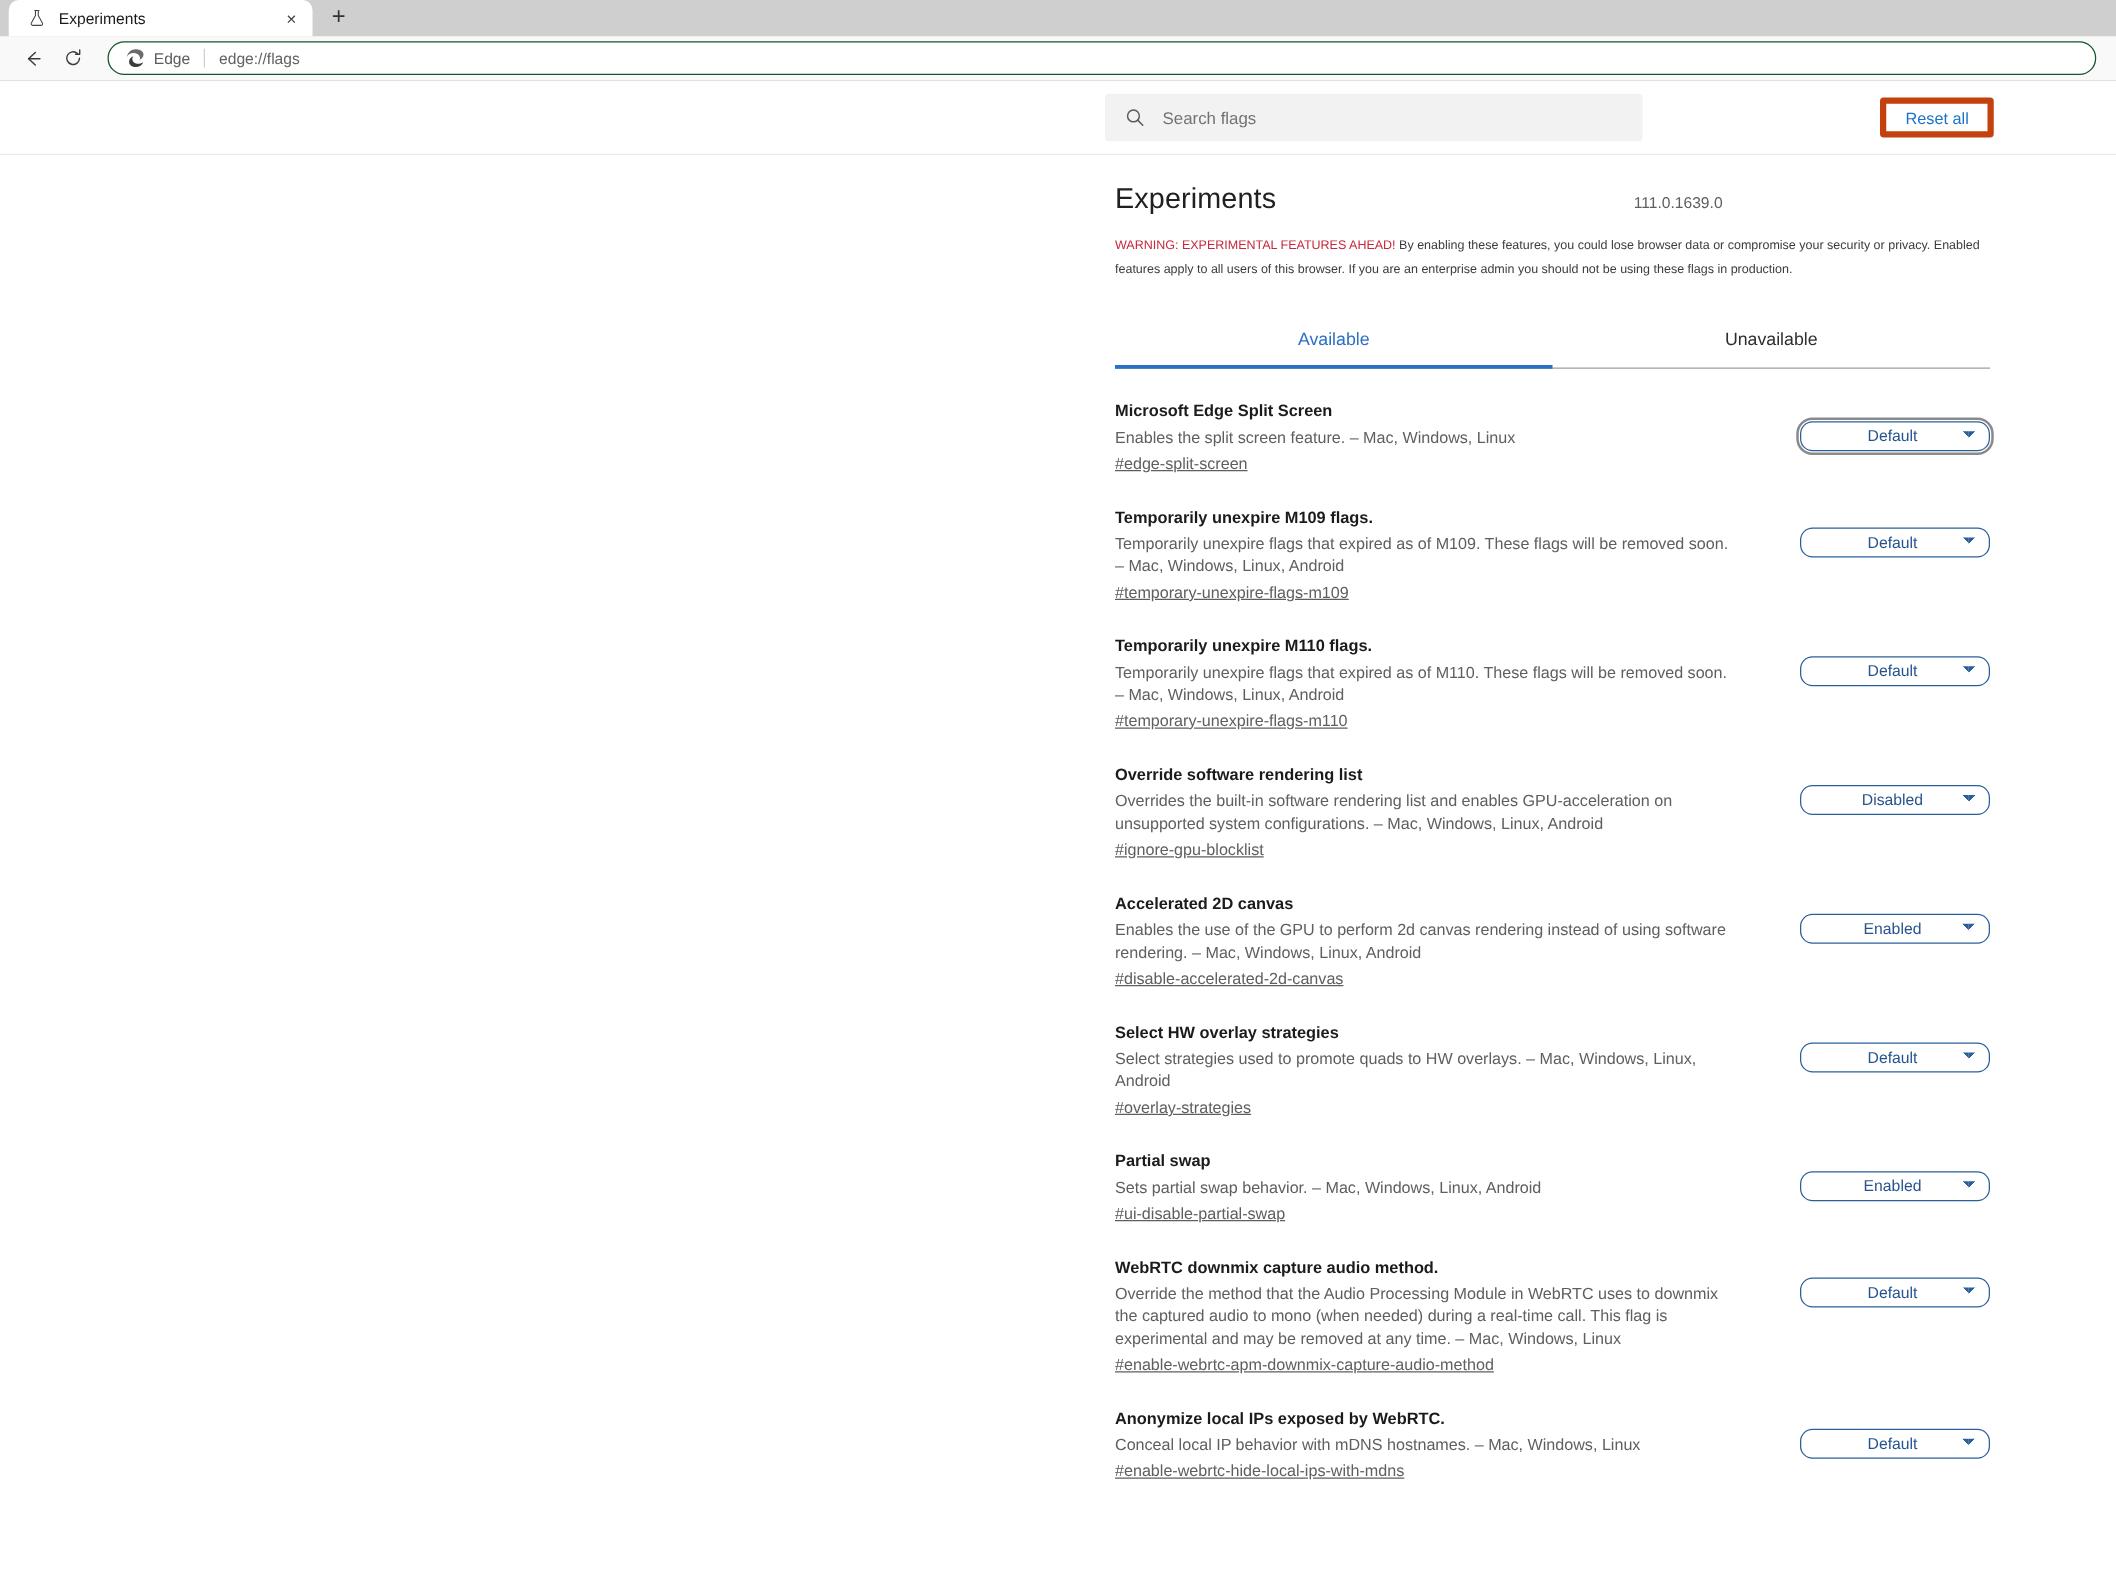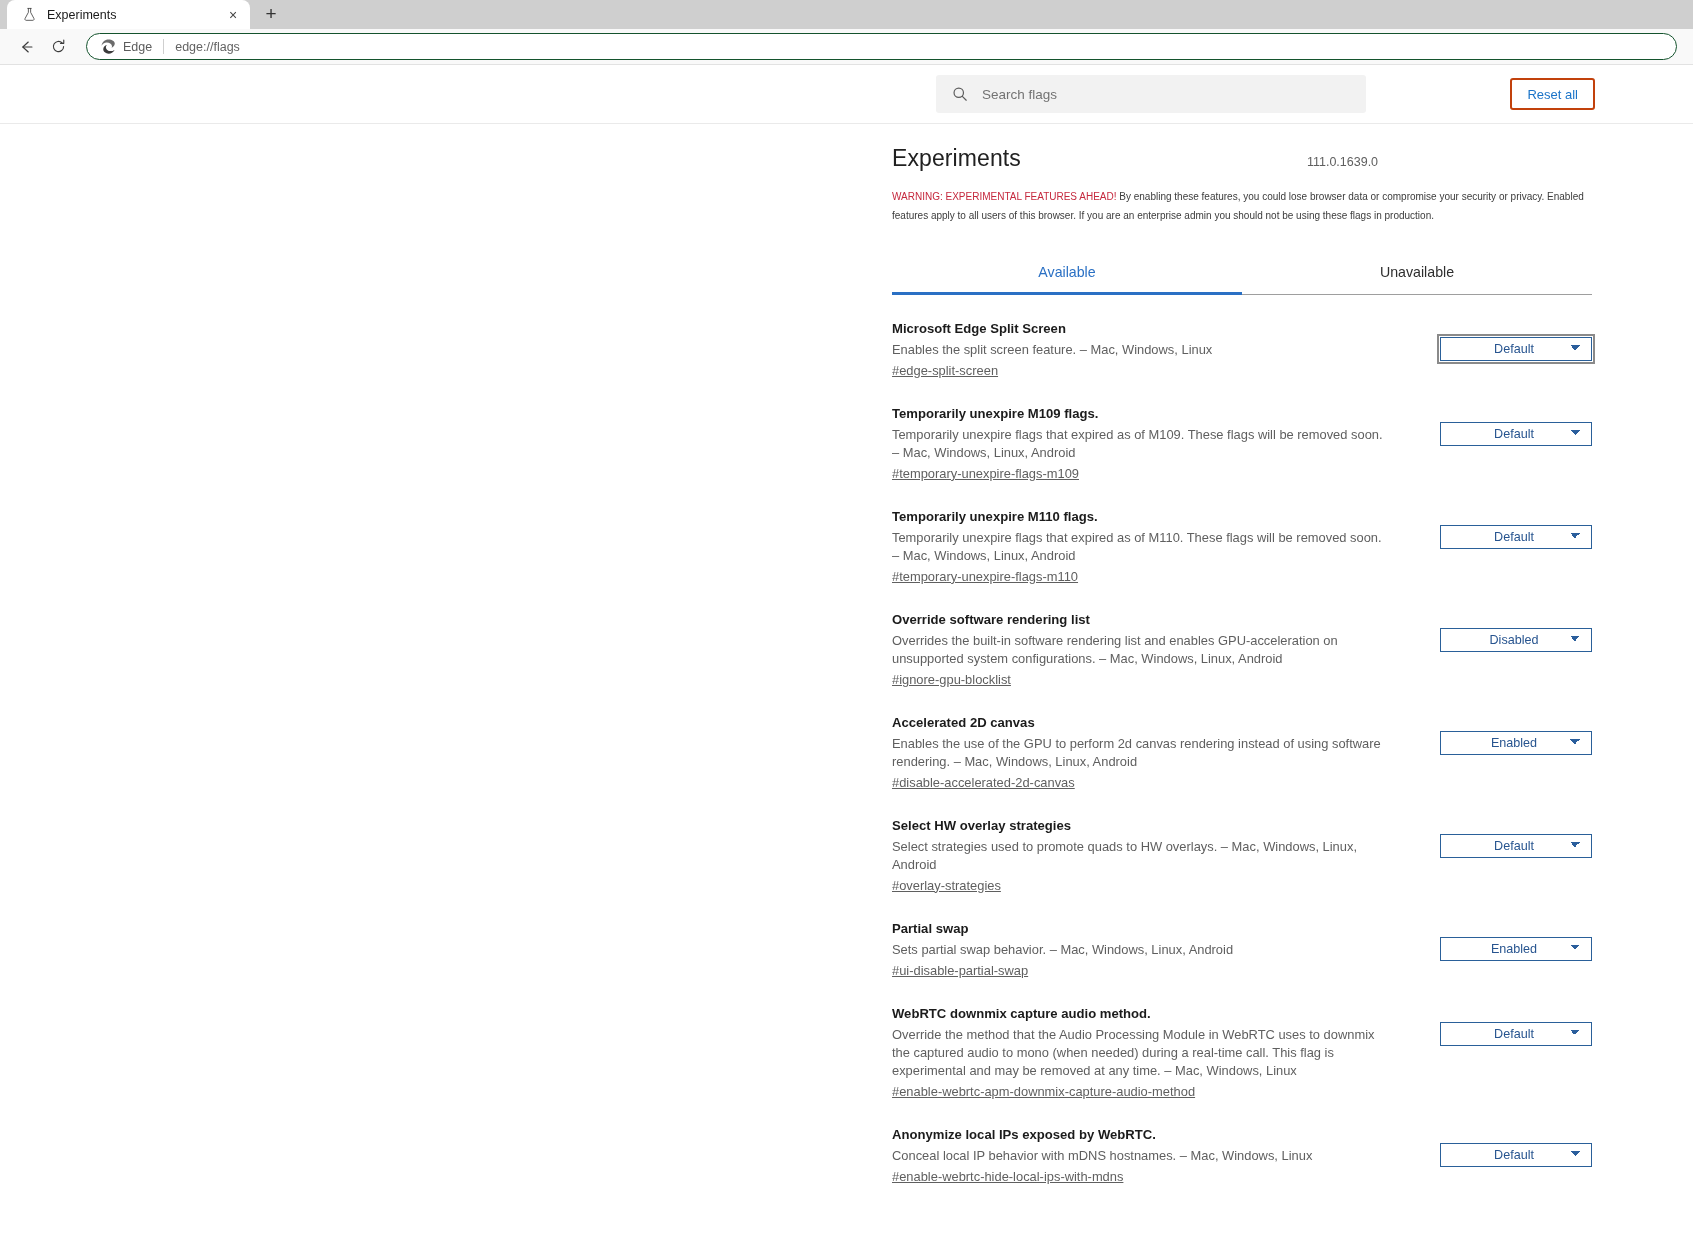--- a/index.html
+++ b/index.html
@@ -134,21 +134,21 @@
   .flags-header {
     height: 59px;
     border-bottom: 1px solid #eaeaea;
     display: flex;
     align-items: center;
     position: relative;
   }
 
   .search-wrap {
     position: absolute;
-    left: 936px;
+    left: 884px;
     width: 430px;
     height: 38px;
     background: #f2f2f2;
     border-radius: 3px;
     display: flex;
     align-items: center;
     padding: 0 16px;
   }
 
   .search-icon { width: 17px; height: 17px; flex: 0 0 17px; display:flex; align-items:center; }
@@ -164,21 +164,21 @@
     margin-left: 13px;
   }
   .search-input::placeholder { color: #737373; }
 
   .reset-all-btn {
     position: absolute;
     right: 98px;
     height: 32px;
     padding: 0 15px;
     background: #ffffff;
-    border: 2px solid #c2410c;
+    border: 5px solid #c2410c;
     border-radius: 3px;
     color: #1a73c8;
     font-family: "Liberation Sans", sans-serif;
     font-size: 13px;
     cursor: pointer;
     display: flex;
     align-items: center;
   }
 
   .content {
@@ -296,21 +296,21 @@
   .flag-select {
     width: 152px;
     height: 24px;
     font-family: "Liberation Sans", sans-serif;
     font-size: 12.6px;
     color: #27548f;
     text-align: center;
     text-align-last: center;
     background: #ffffff;
     border: 1px solid #2a6099;
-    border-radius: 0;
+    border-radius: 10px;
     outline: none;
     cursor: pointer;
     -webkit-appearance: none;
     appearance: none;
     padding-right: 4px;
     background-image:
       linear-gradient(45deg, transparent 50%, #2a5e9c 50%),
       linear-gradient(135deg, #2a5e9c 50%, transparent 50%);
     background-position:
       calc(100% - 16px) calc(50% - 1px),

